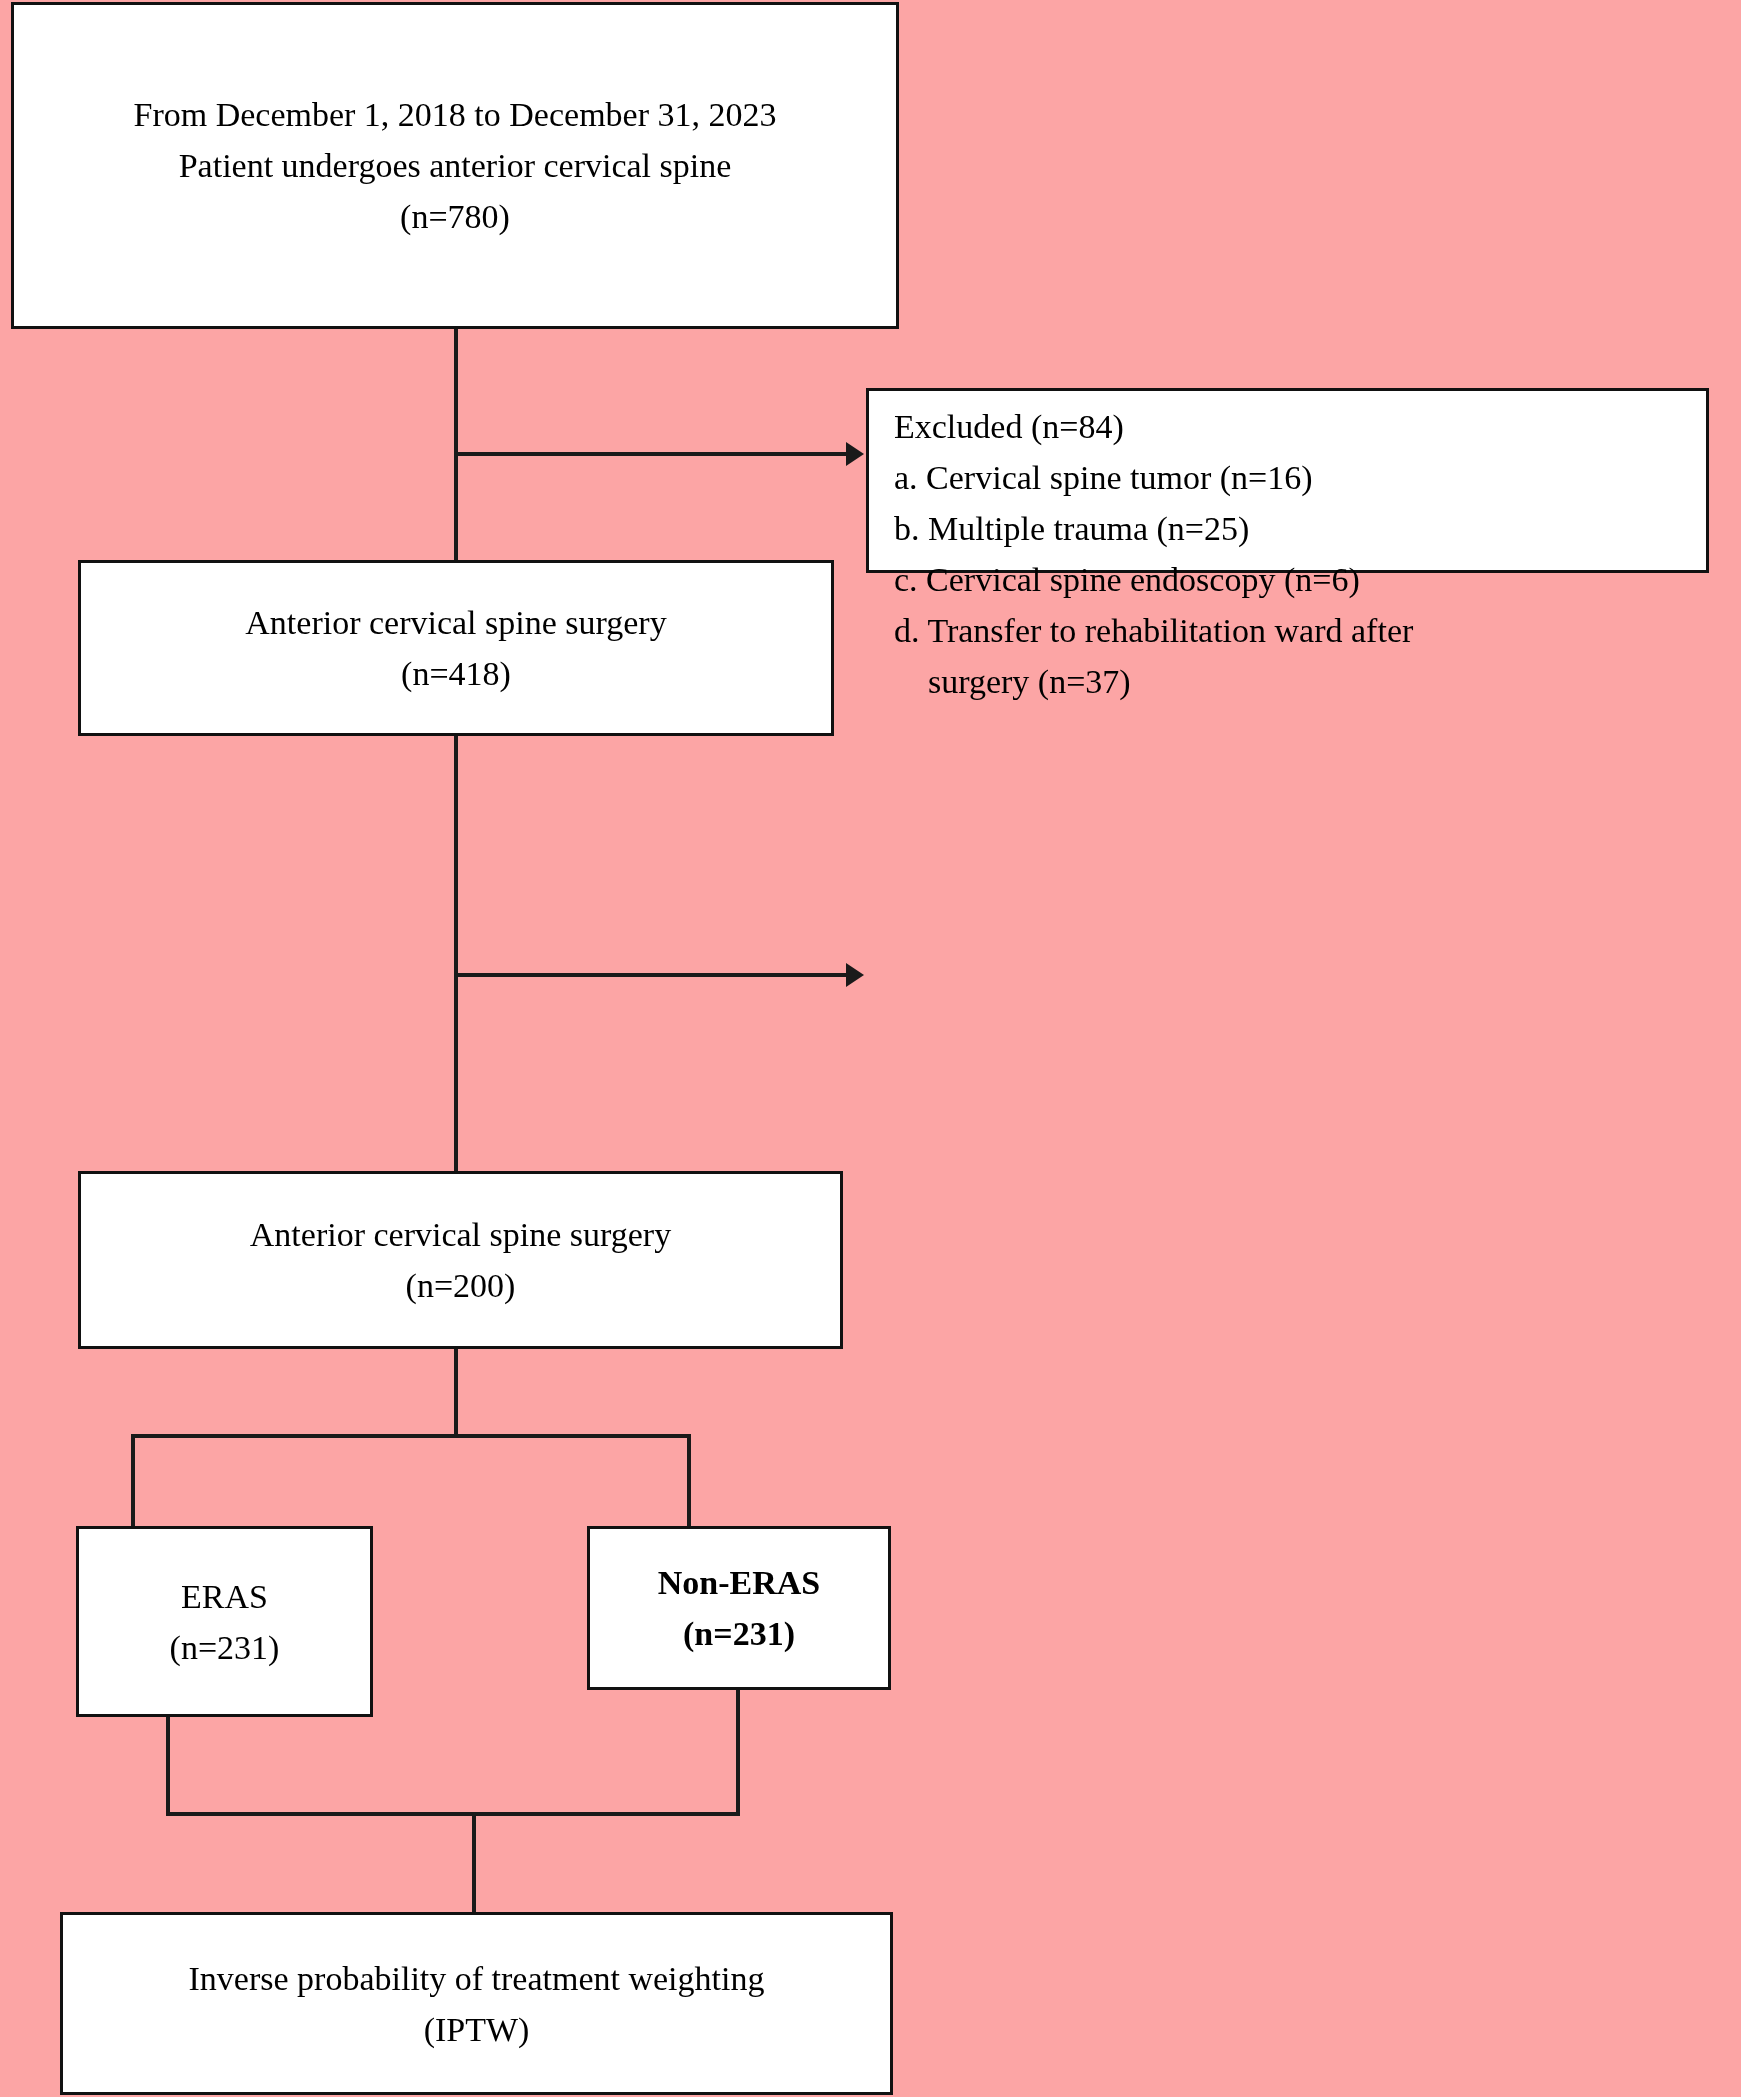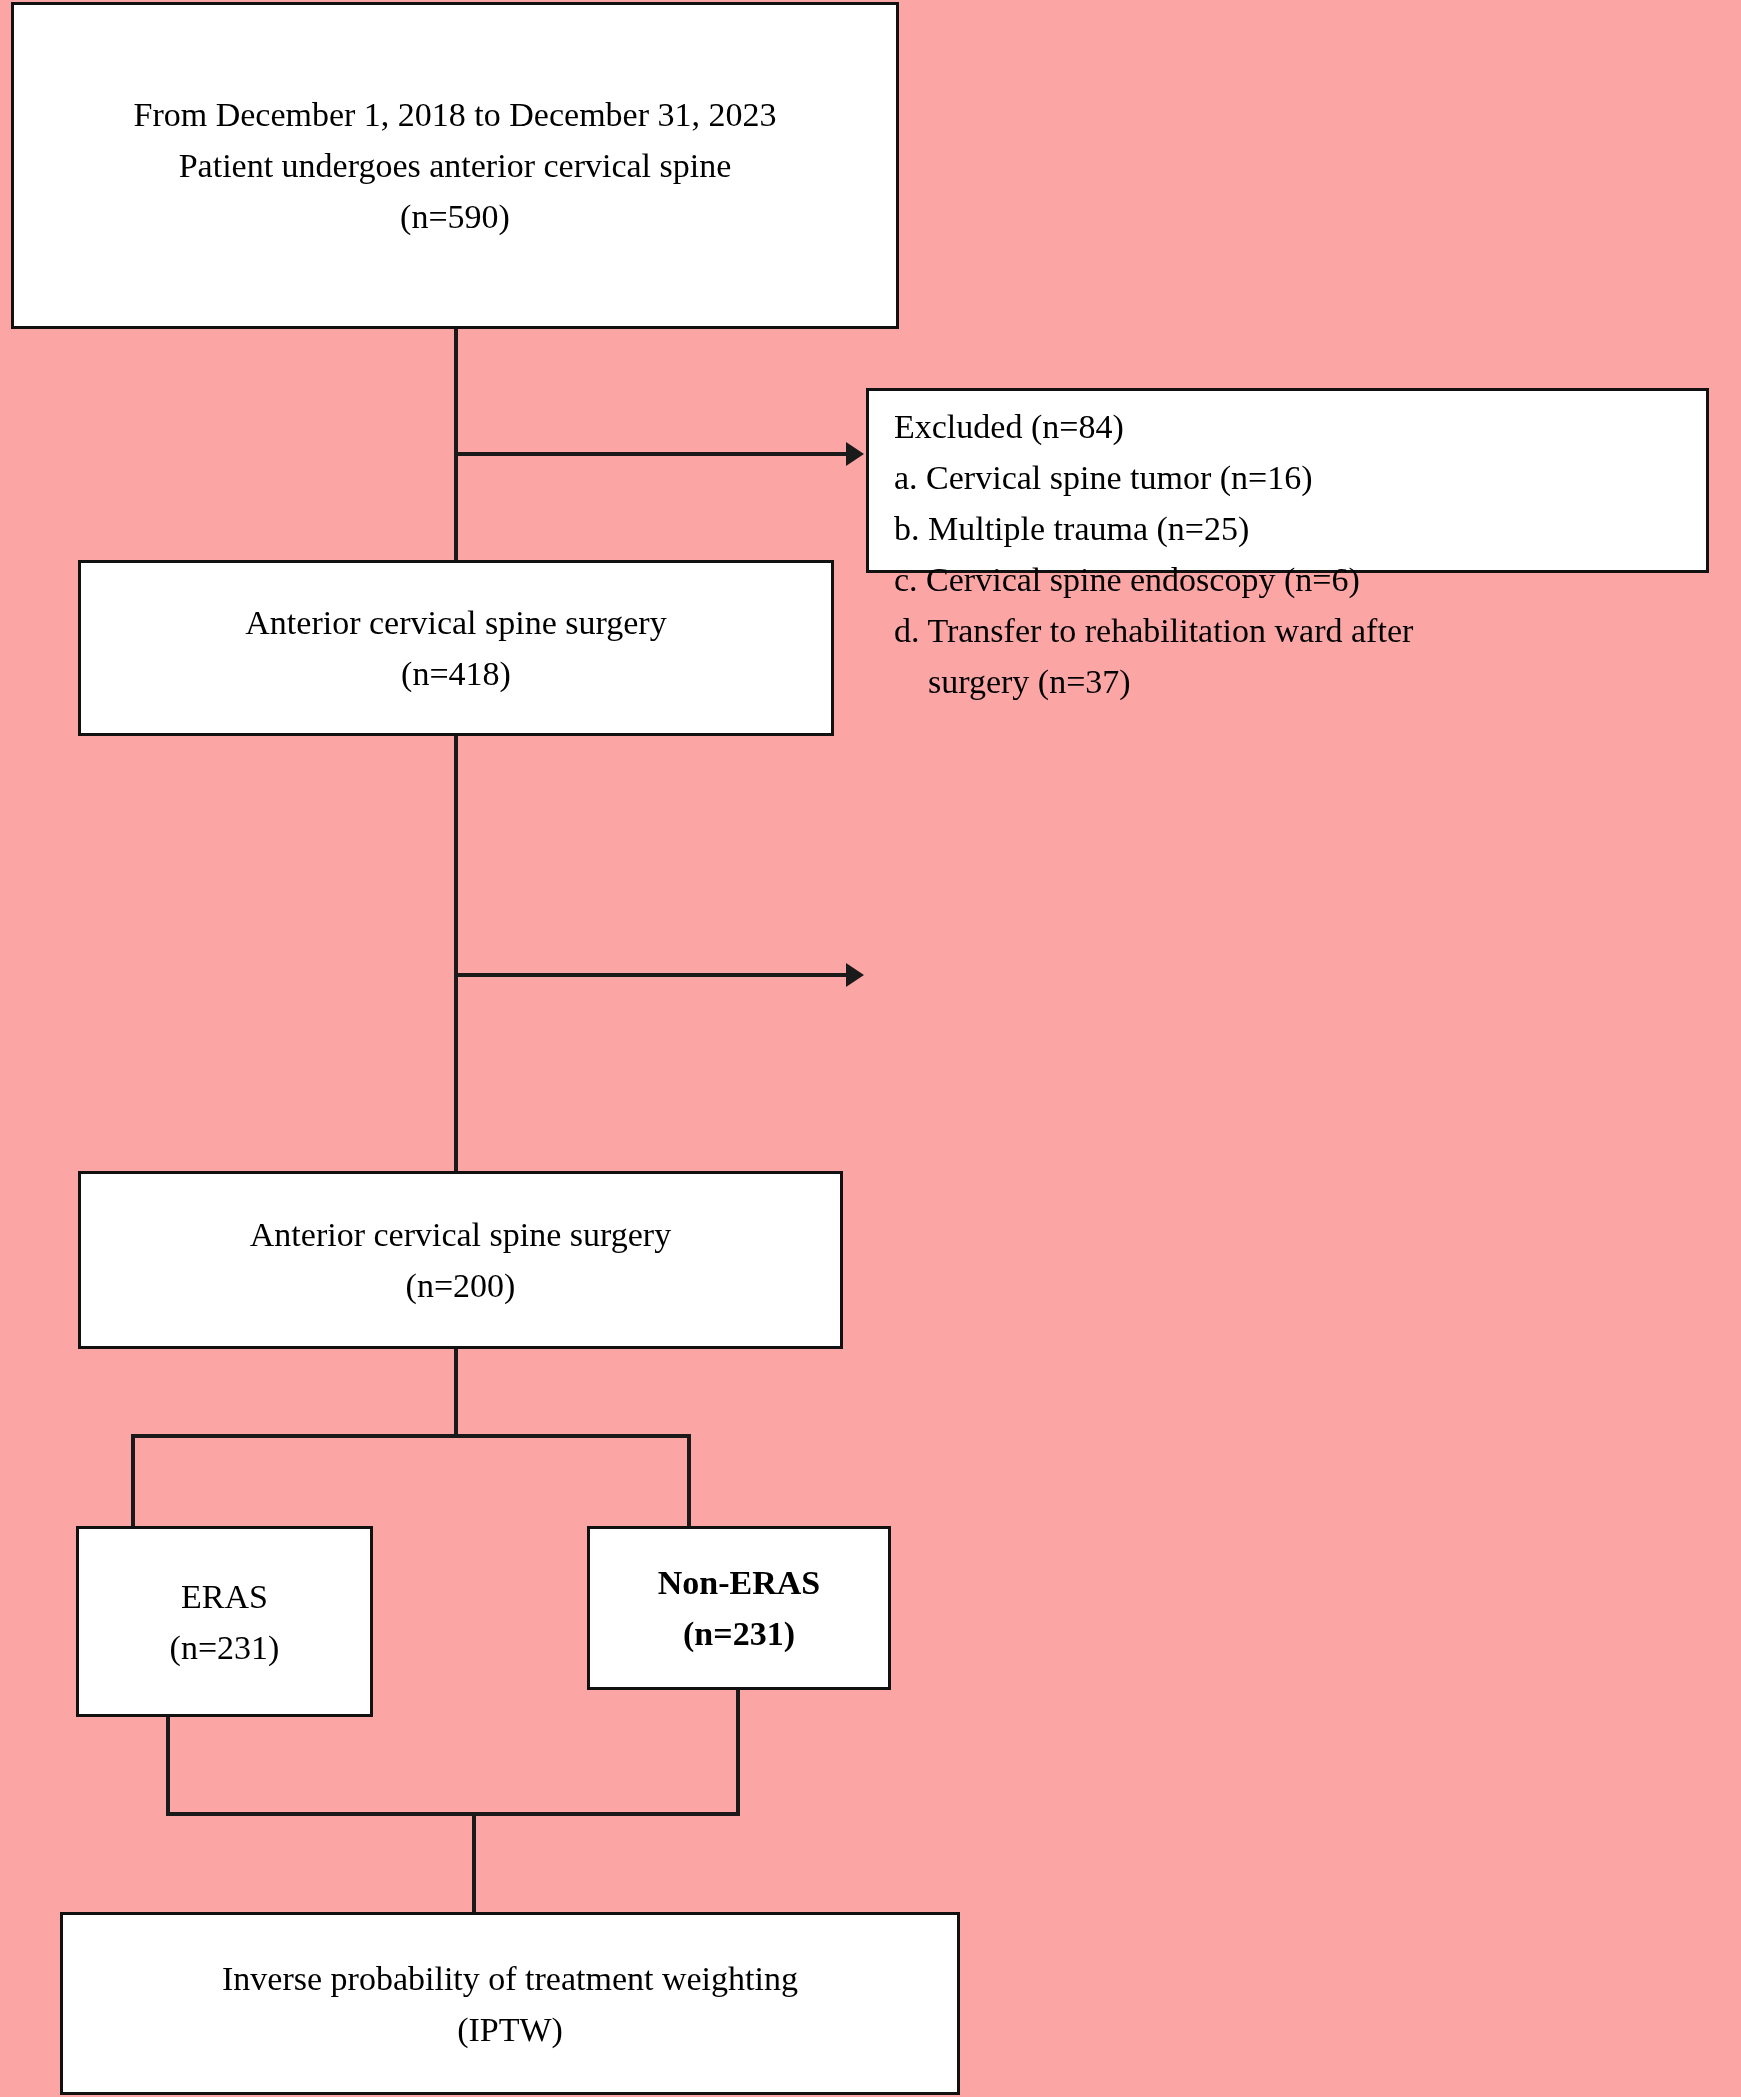--- a/index.html
+++ b/index.html
@@ -56,21 +56,21 @@
   }
 </style>
 </head>
 <body>
 
 <div id="canvas">
 
   <div class="box center" style="left:11px; top:2.2px; width:888px; height:327px; padding:15.3px 18.6px;">
     <div class="tline">From December 1, 2018 to December 31, 2023</div>
     <div class="tline">Patient undergoes anterior cervical spine</div>
-    <div class="tline">(n=590)</div>
+    <div class="tline">(n=780)</div>
   </div>
 
   <div class="conn vconn" style="left:454px; top:327px; width:3.8px; height:236px;"></div>
 
   <div class="arrowline" style="left:456px; top:452px; width:390px;"></div>
   <div class="arrowhead" style="left:846px; top:442px;"></div>
 
   <div class="box left" style="left:866px; top:388px; width:843px; height:185px; padding:10px 25px; justify-content:flex-start;text-align:center;">
     <div class="tline">Excluded (n=84)</div>
     <div class="tline">a. Cervical spine tumor (n=16)</div>
@@ -113,19 +113,19 @@
     <div class="tline">(n=231)</div>
   </div>
 
   <div class="conn vconn" style="left:166px; top:1689px; width:3.8px; height:127px;"></div>
   <div class="conn vconn" style="left:736px; top:1689px; width:3.8px; height:127px;"></div>
 
   <div class="conn hconn" style="left:166px; top:1812px; width:574px; height:3.8px;"></div>
 
   <div class="conn vconn" style="left:472px; top:1812px; width:3.8px; height:102px;"></div>
 
-  <div class="box center" style="left:60px; top:1912px; width:900px; height:183px; padding:13px 34px;">
+  <div class="box center" style="left:60px; top:1912px; width:833px; height:183px; padding:13px 34px;">
     <div class="tline">Inverse probability of treatment weighting</div>
     <div class="tline">(IPTW)</div>
   </div>
 
 </div>
 
 
 </body></html>

